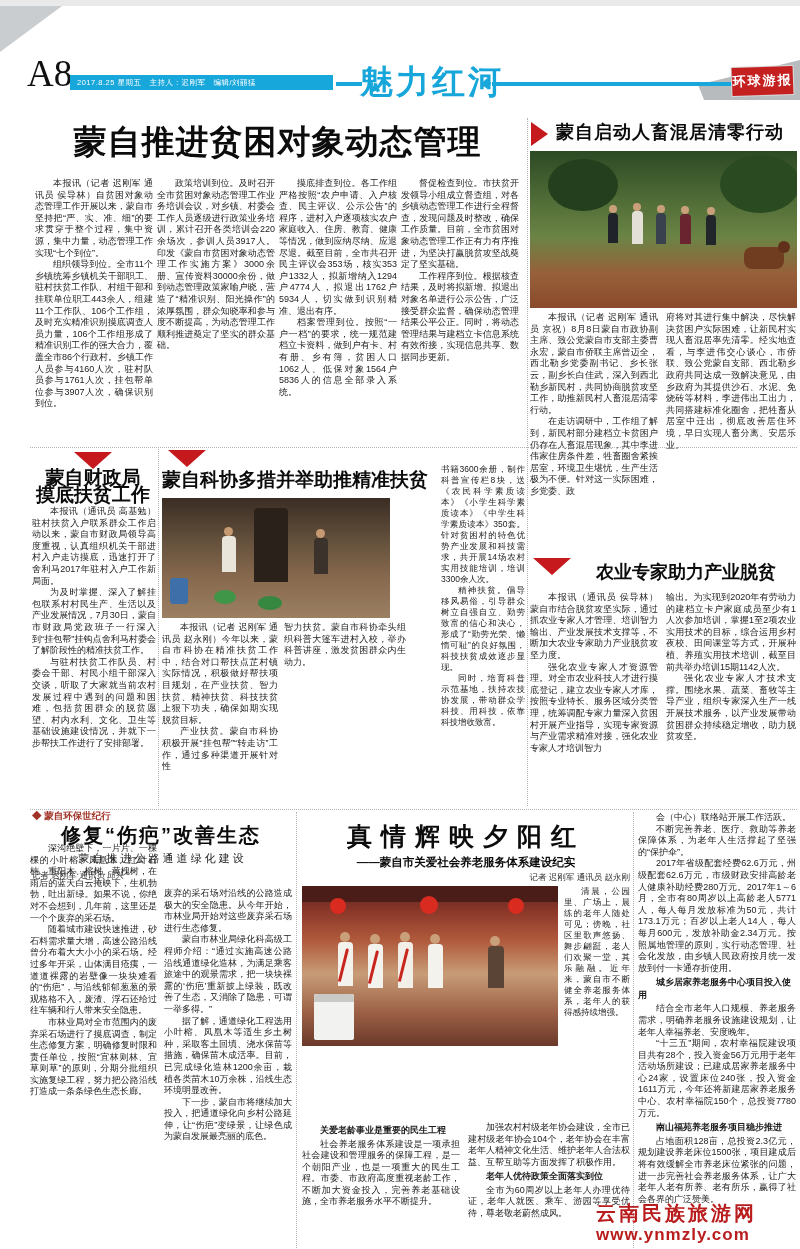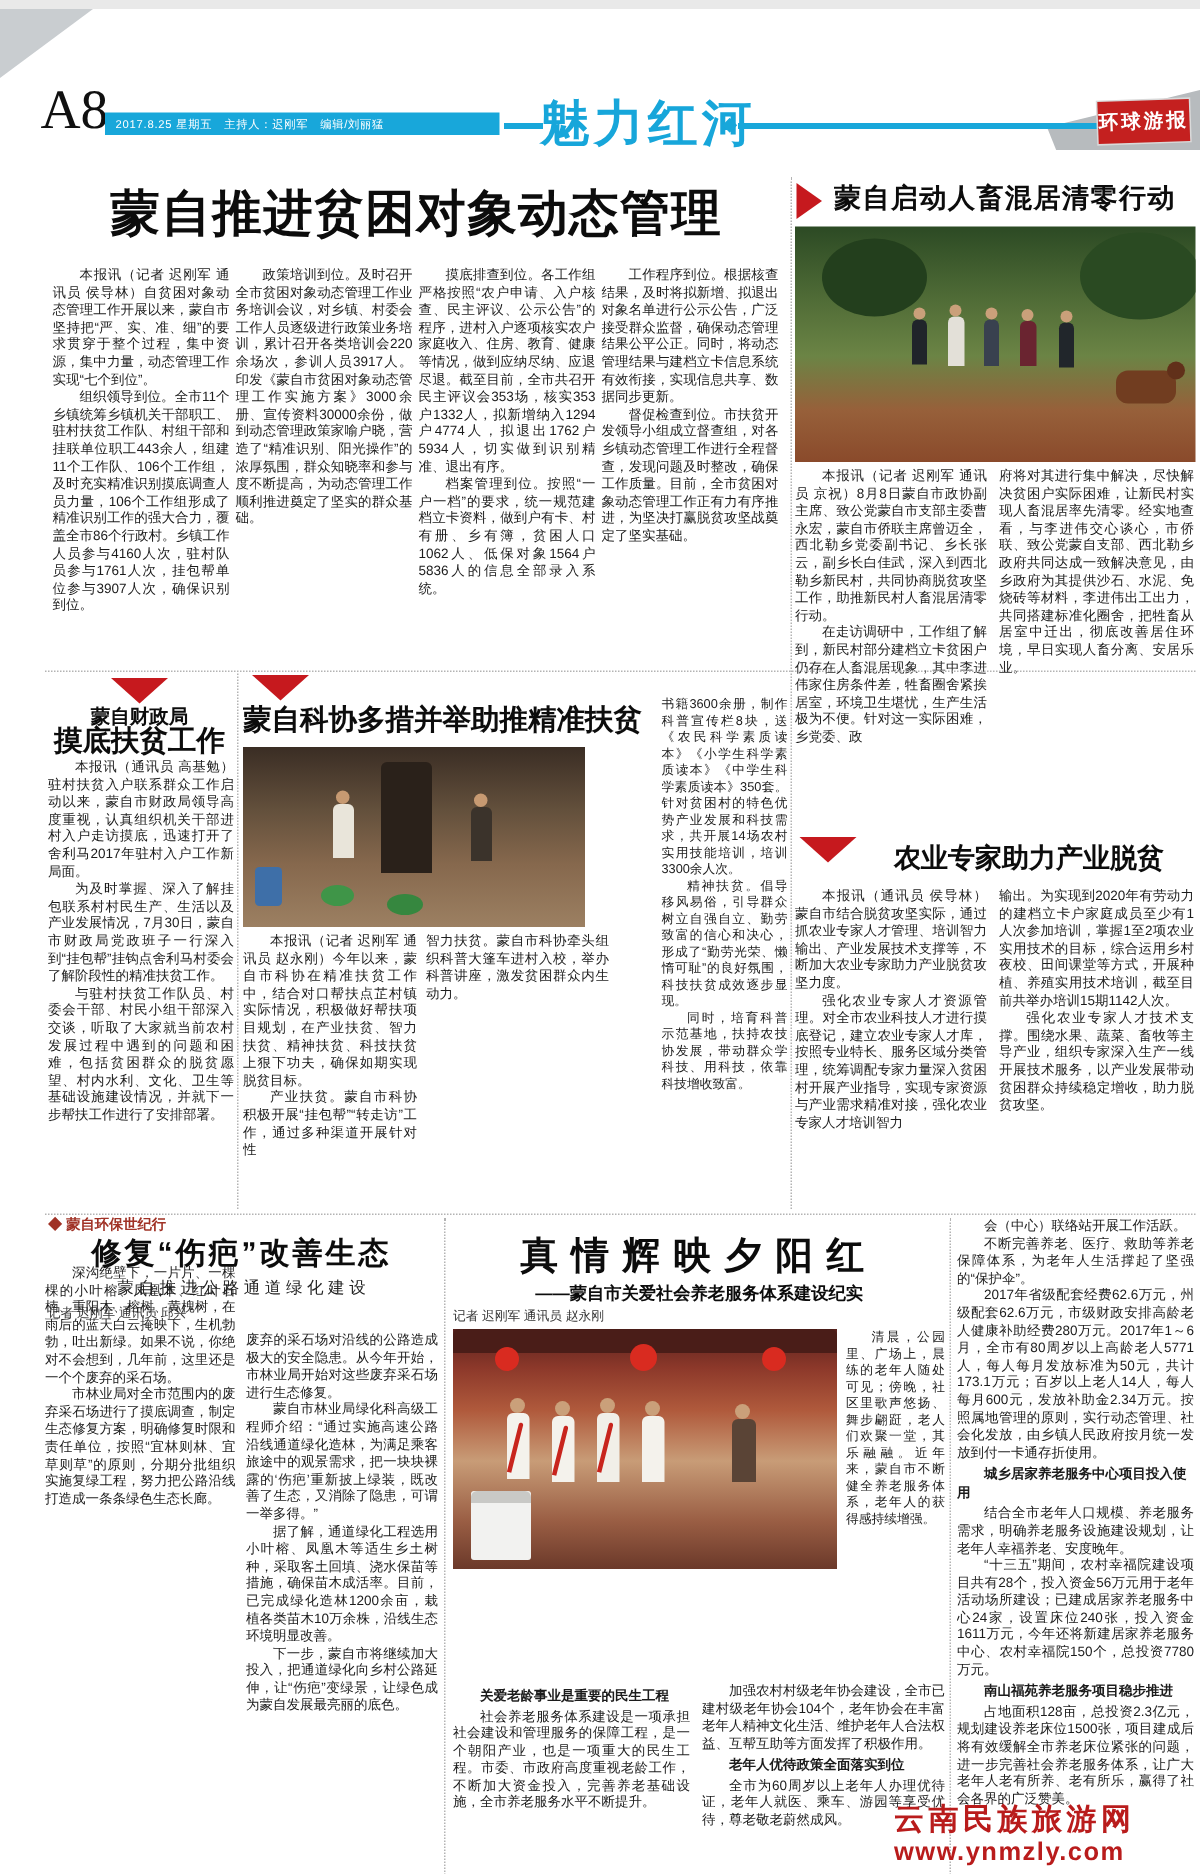--- a/index.html
+++ b/index.html
@@ -72,22 +72,22 @@
       <p>组织领导到位。全市11个乡镇统筹乡镇机关干部职工、驻村扶贫工作队、村组干部和挂联单位职工443余人，组建11个工作队、106个工作组，及时充实精准识别摸底调查人员力量，106个工作组形成了精准识别工作的强大合力，覆盖全市86个行政村。乡镇工作人员参与4160人次，驻村队员参与1761人次，挂包帮单位参与3907人次，确保识别到位。</p>
     </div>
   <div class="abs col" style="left:157px;top:172px;width:118px;height:266px">
       <p>政策培训到位。及时召开全市贫困对象动态管理工作业务培训会议，对乡镇、村委会工作人员逐级进行政策业务培训，累计召开各类培训会220余场次，参训人员3917人。印发《蒙自市贫困对象动态管理工作实施方案》3000余册、宣传资料30000余份，做到动态管理政策家喻户晓，营造了“精准识别、阳光操作”的浓厚氛围，群众知晓率和参与度不断提高，为动态管理工作顺利推进奠定了坚实的群众基础。</p>
     </div>
   <div class="abs col" style="left:279px;top:172px;width:118px;height:266px">
       <p>摸底排查到位。各工作组严格按照“农户申请、入户核查、民主评议、公示公告”的程序，进村入户逐项核实农户家庭收入、住房、教育、健康等情况，做到应纳尽纳、应退尽退。截至目前，全市共召开民主评议会353场，核实353户1332人，拟新增纳入1294户4774人，拟退出1762户5934人，切实做到识别精准、退出有序。</p>
       <p>档案管理到位。按照“一户一档”的要求，统一规范建档立卡资料，做到户有卡、村有册、乡有簿，贫困人口1062人、低保对象1564户5836人的信息全部录入系统。</p>
     </div>
   <div class="abs col" style="left:401px;top:172px;width:118px;height:266px">
+      <p>督促检查到位。市扶贫开发领导小组成立督查组，对各乡镇动态管理工作进行全程督查，发现问题及时整改，确保工作质量。目前，全市贫困对象动态管理工作正有力有序推进，为坚决打赢脱贫攻坚战奠定了坚实基础。</p>
       <p>工作程序到位。根据核查结果，及时将拟新增、拟退出对象名单进行公示公告，广泛接受群众监督，确保动态管理结果公平公正。同时，将动态管理结果与建档立卡信息系统有效衔接，实现信息共享、数据同步更新。</p>
-      <p>督促检查到位。市扶贫开发领导小组成立督查组，对各乡镇动态管理工作进行全程督查，发现问题及时整改，确保工作质量。目前，全市贫困对象动态管理工作正有力有序推进，为坚决打赢脱贫攻坚战奠定了坚实基础。</p>
     </div>
 
   <div class="abs tri-right" style="left:531px;top:116px"></div>
   <div class="abs h sec-headline" style="left:556px;top:114px;width:240px;font-size:18px;letter-spacing:1px">蒙自启动人畜混居清零行动</div>
   <div class="abs photo ph1" style="left:530px;top:145px;width:267px;height:157px">
     <div class="fig" style="left:18px;top:8px;width:70px;height:52px;background:#233f1d;border-radius:50%"></div>
     <div class="fig" style="left:190px;top:4px;width:80px;height:58px;background:#2a4a22;border-radius:50%"></div>
     <div class="fig" style="left:78px;top:62px;width:10px;height:30px;background:#20242a"></div>
     <div class="head" style="left:79px;top:54px;width:8px;height:8px;background:#caa07a"></div>
     <div class="fig" style="left:102px;top:60px;width:11px;height:33px;background:#e3e0d8"></div>
@@ -114,21 +114,21 @@
   <div class="abs col" style="left:530px;top:586px;width:128px;height:212px">
       <p>本报讯（通讯员 侯导林）蒙自市结合脱贫攻坚实际，通过抓农业专家人才管理、培训智力输出、产业发展技术支撑等，不断加大农业专家助力产业脱贫攻坚力度。</p>
       <p>强化农业专家人才资源管理。对全市农业科技人才进行摸底登记，建立农业专家人才库，按照专业特长、服务区域分类管理，统筹调配专家力量深入贫困村开展产业指导，实现专家资源与产业需求精准对接，强化农业专家人才培训智力</p>
     </div>
   <div class="abs col cont" style="left:666px;top:586px;width:130px;height:212px">
       <p>输出。为实现到2020年有劳动力的建档立卡户家庭成员至少有1人次参加培训，掌握1至2项农业实用技术的目标，综合运用乡村夜校、田间课堂等方式，开展种植、养殖实用技术培训，截至目前共举办培训15期1142人次。</p>
       <p>强化农业专家人才技术支撑。围绕水果、蔬菜、畜牧等主导产业，组织专家深入生产一线开展技术服务，以产业发展带动贫困群众持续稳定增收，助力脱贫攻坚。</p>
     </div>
 
   <div class="abs tri-down" style="left:74px;top:446px"></div>
-  <div class="abs h" style="left:30px;top:464px;width:126px;font-size:13px;text-align:center;line-height:15px">蒙自财政局</div>
+  <div class="abs h" style="left:30px;top:464px;width:126px;font-size:19px;text-align:center;line-height:15px">蒙自财政局</div>
   <div class="abs h" style="left:30px;top:481px;width:126px;font-size:19px;text-align:center;line-height:15px">摸底扶贫工作</div>
   <div class="abs col" style="left:32px;top:500px;width:124px;height:298px">
       <p>本报讯（通讯员 高基勉）驻村扶贫入户联系群众工作启动以来，蒙自市财政局领导高度重视，认真组织机关干部进村入户走访摸底，迅速打开了舍利马2017年驻村入户工作新局面。</p>
       <p>为及时掌握、深入了解挂包联系村村民生产、生活以及产业发展情况，7月30日，蒙自市财政局党政班子一行深入到“挂包帮”挂钩点舍利马村委会了解阶段性的精准扶贫工作。</p>
       <p>与驻村扶贫工作队员、村委会干部、村民小组干部深入交谈，听取了大家就当前农村发展过程中遇到的问题和困难，包括贫困群众的脱贫愿望、村内水利、文化、卫生等基础设施建设情况，并就下一步帮扶工作进行了安排部署。</p>
     </div>
 
   <div class="abs tri-down" style="left:168px;top:444px"></div>
   <div class="abs h sec-headline" style="left:162px;top:461px;width:273px;font-size:19px">蒙自科协多措并举助推精准扶贫</div>
   <div class="abs photo ph2" style="left:162px;top:492px;width:228px;height:120px">
@@ -160,32 +160,33 @@
   <div class="abs vdot" style="left:527px;top:112px;height:688px"></div>
   <div class="abs vdot" style="left:296px;top:806px;height:440px"></div>
   <div class="abs vdot" style="left:633px;top:806px;height:440px"></div>
 
   <div class="abs eco-label" style="left:32px;top:804px">◆ 蒙自环保世纪行</div>
   <div class="abs h" style="left:30px;top:816px;width:262px;font-size:20px;letter-spacing:2px;text-align:center">修复“伤疤”改善生态</div>
   <div class="abs" style="left:30px;top:845px;width:262px;font-size:11px;font-weight:normal;text-align:center;color:#222">蒙 自 推 进 公 路 通 道 绿 化 建 设</div>
   <div class="abs byline" style="left:32px;top:864px">记者 迟刚军 通讯员 邱兴</div>
   <div class="abs col" style="left:30px;top:837px;width:127px;height:360px">
       <p>深沟绝壁下，一片片、一棵棵的小叶榕、凤凰木、红叶石楠、重阳木、榕树、黄槐树，在雨后的蓝天白云掩映下，生机勃勃，吐出新绿。如果不说，你绝对不会想到，几年前，这里还是一个个废弃的采石场。</p>
+      <p>随着城市建设快速推进，砂石料需求量大增，高速公路沿线曾分布着大大小小的采石场。经过多年开采，山体满目疮痍，一道道裸露的岩壁像一块块难看的“伤疤”，与沿线郁郁葱葱的景观格格不入，废渣、浮石还给过往车辆和行人带来安全隐患。</p>
       <p>市林业局对全市范围内的废弃采石场进行了摸底调查，制定生态修复方案，明确修复时限和责任单位，按照“宜林则林、宜草则草”的原则，分期分批组织实施复绿工程，努力把公路沿线打造成一条条绿色生态长廊。</p>
     </div>
   <div class="abs col cont" style="left:164px;top:882px;width:128px;height:360px">
       <p>废弃的采石场对沿线的公路造成极大的安全隐患。从今年开始，市林业局开始对这些废弃采石场进行生态修复。</p>
       <p>蒙自市林业局绿化科高级工程师介绍：“通过实施高速公路沿线通道绿化造林，为满足乘客旅途中的观景需求，把一块块裸露的‘伤疤’重新披上绿装，既改善了生态，又消除了隐患，可谓一举多得。”</p>
       <p>据了解，通道绿化工程选用小叶榕、凤凰木等适生乡土树种，采取客土回填、浇水保苗等措施，确保苗木成活率。目前，已完成绿化造林1200余亩，栽植各类苗木10万余株，沿线生态环境明显改善。</p>
       <p>下一步，蒙自市将继续加大投入，把通道绿化向乡村公路延伸，让“伤疤”变绿景，让绿色成为蒙自发展最亮丽的底色。</p>
     </div>
 
   <div class="abs h" style="left:302px;top:814px;width:328px;font-size:25px;letter-spacing:9px;text-align:center">真情辉映夕阳红</div>
   <div class="abs h" style="left:302px;top:849px;width:328px;font-size:11.5px;text-align:center">——蒙自市关爱社会养老服务体系建设纪实</div>
-  <div class="abs byline" style="left:302px;top:866px;width:328px;text-align:left">记者 迟刚军 通讯员 赵永刚</div>
+  <div class="abs byline" style="left:302px;top:866px;width:328px;text-align:right">记者 迟刚军 通讯员 赵永刚</div>
   <div class="abs photo ph3" style="left:302px;top:880px;width:256px;height:160px">
     <div class="fig" style="left:0;top:0;width:256px;height:16px;background:#4a1d18"></div>
     <div class="head" style="left:28px;top:12px;width:16px;height:16px;background:#d92b20"></div>
     <div class="head" style="left:118px;top:10px;width:18px;height:18px;background:#d92b20"></div>
     <div class="head" style="left:206px;top:12px;width:16px;height:16px;background:#d92b20"></div>
     <div class="fig" style="left:36px;top:56px;width:15px;height:44px;background:#f4f2ec"></div>
     <div class="head" style="left:38px;top:46px;width:10px;height:10px;background:#caa07a"></div>
     <div class="fig" style="left:66px;top:58px;width:15px;height:44px;background:#f4f2ec"></div>
     <div class="head" style="left:68px;top:48px;width:10px;height:10px;background:#caa07a"></div>
     <div class="fig" style="left:96px;top:56px;width:15px;height:46px;background:#f1efe8"></div>

